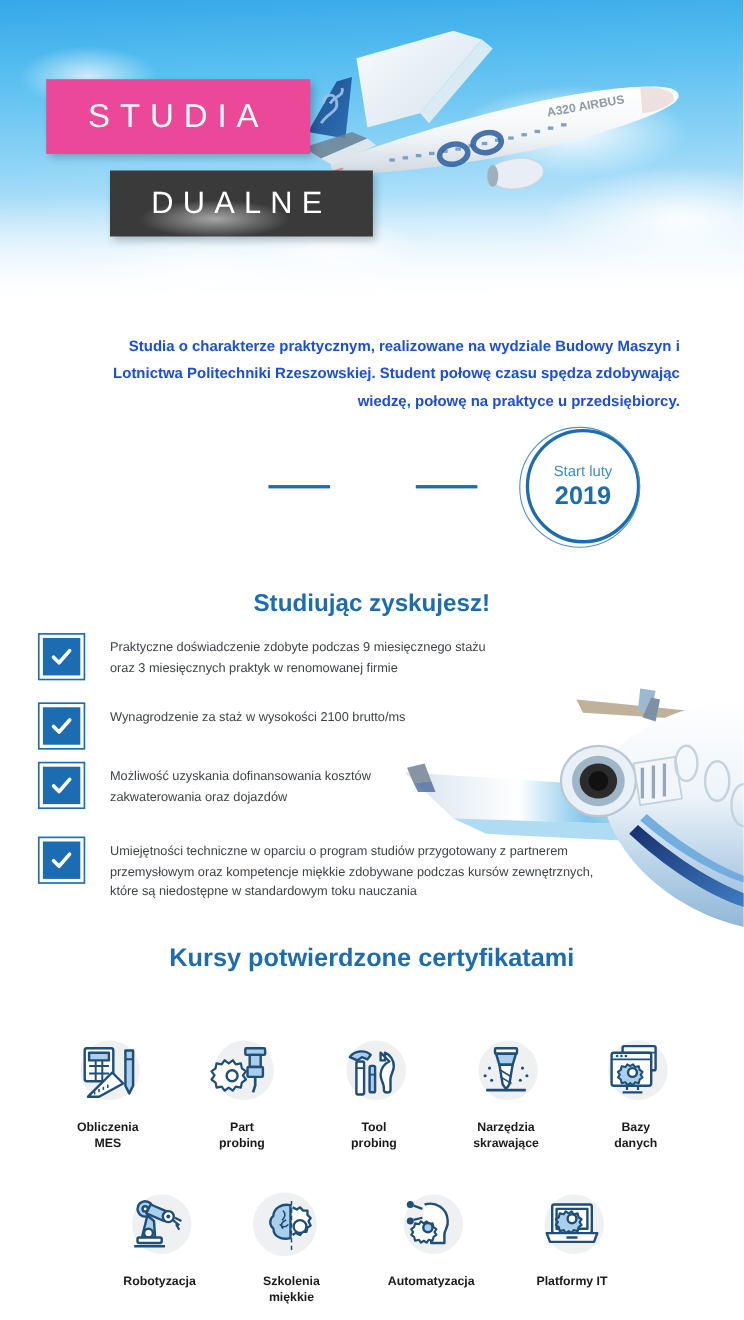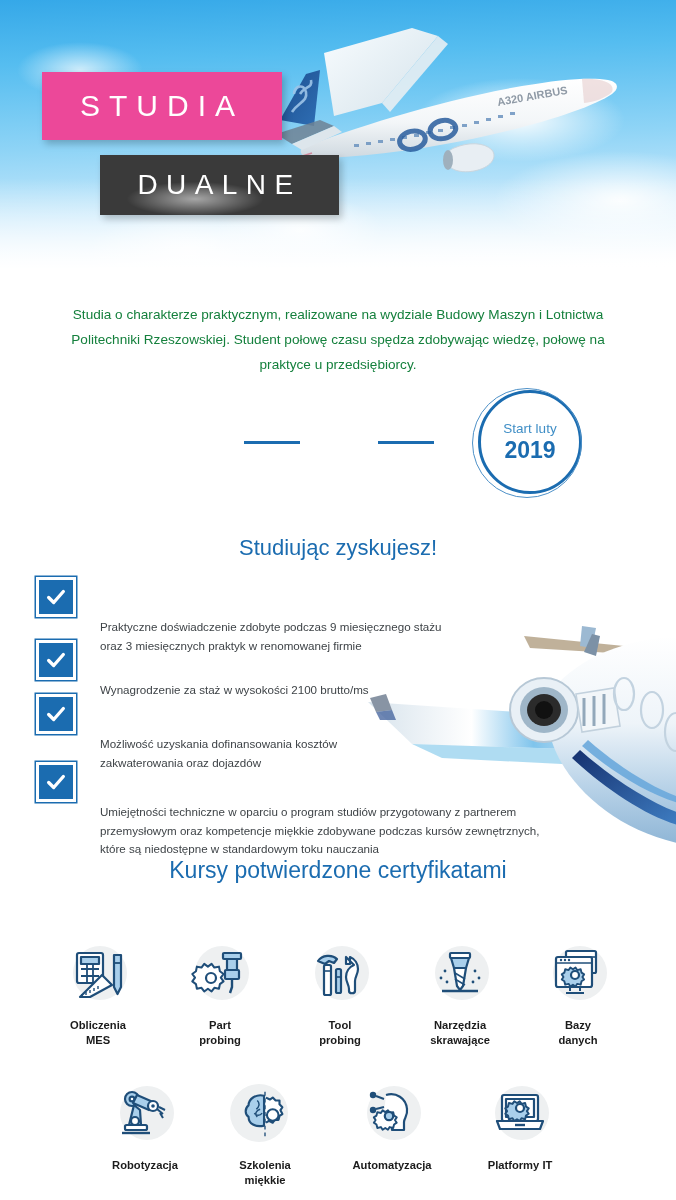--- a/index.html
+++ b/index.html
@@ -50,21 +50,21 @@
   }
   .tb-2 .smoke {
     position:absolute; left:0; bottom:-2px; width:190px; height:48px;
     background:radial-gradient(ellipse 95px 24px at 95px 30px, rgba(255,255,255,.55), rgba(255,255,255,0) 72%);
     pointer-events:none;
   }
 
   
   .intro {
     position:absolute; left:58px; top:288px; width:560px;
-    text-align:center; color:#15803d; font-size:13.6px; line-height:25px;
+    text-align:right; color:#1d4ed8; font-size:13.6px; line-height:25px;font-weight:bold;
   }
 
   
   .circles { position:absolute; left:0; top:388px; width:676px; height:110px; }
   .circ {
     position:absolute; width:104px; height:104px; border-radius:50%;
     border:3px solid #1b6cb0;
     display:flex; flex-direction:column; align-items:center; justify-content:center;
     background:#fff; z-index:2;
   }
@@ -79,40 +79,40 @@
   .circ .big  { font-size:23px; font-weight:bold; color:#1b6cb0; line-height:1.05; }
   .circ .sml  { font-size:13.5px; color:#3f8ec6; line-height:1.25; }
   .circ .sml-b{ font-size:13.5px; color:#1b6cb0; font-weight:bold; line-height:1.25; }
   .connector { position:absolute; top:53px; height:3px; background:#1b6cb0; z-index:1; }
   .cn-l { left:244px; width:56px; }
   .cn-r { left:378px; width:56px; }
 
   
   .h2 {
     position:absolute; width:676px; text-align:center;
-    color:#1b6cb0; font-weight:normal;
+    color:#1b6cb0; font-weight:bold;
   }
   .h2-1 { top:535px; font-size:22px; }
   .h2-2 { top:855px; font-size:23px; line-height:30px; }
 
   .jet { position:absolute; left:352px; top:598px; width:330px; height:246px; z-index:0; }
 
   .benefits { position:absolute; left:0; top:572px; width:676px; z-index:1; }
   .bitem { position:absolute; display:flex; align-items:flex-start; }
   .bi-1 { left:36px; top:5px; }
   .bi-2 { left:36px; top:68px; }
   .bi-3 { left:36px; top:122px; }
   .bi-4 { left:36px; top:190px; }
   .chk {
     flex:0 0 auto; width:40px; height:40px; margin-right:24px;
     background:#1b6cb0; border:3px solid #fff;
     box-shadow:0 0 0 1.5px #1b6cb0;
     display:flex; align-items:center; justify-content:center;
   }
-  .btext { font-size:11.6px; color:#3e4347; line-height:18.5px; padding-top:3px;margin-top:38px; }
+  .btext { font-size:11.6px; color:#3e4347; line-height:18.5px; padding-top:3px; }
 
   
   .grid { position:absolute; left:0; width:676px; }
   .g1 { top:938px; }
   .g2 { top:1078px; }
   .cell {
     position:absolute; width:120px; text-align:center;
   }
   .cell .icon {
     width:74px; height:74px; margin:0 auto 6px;

